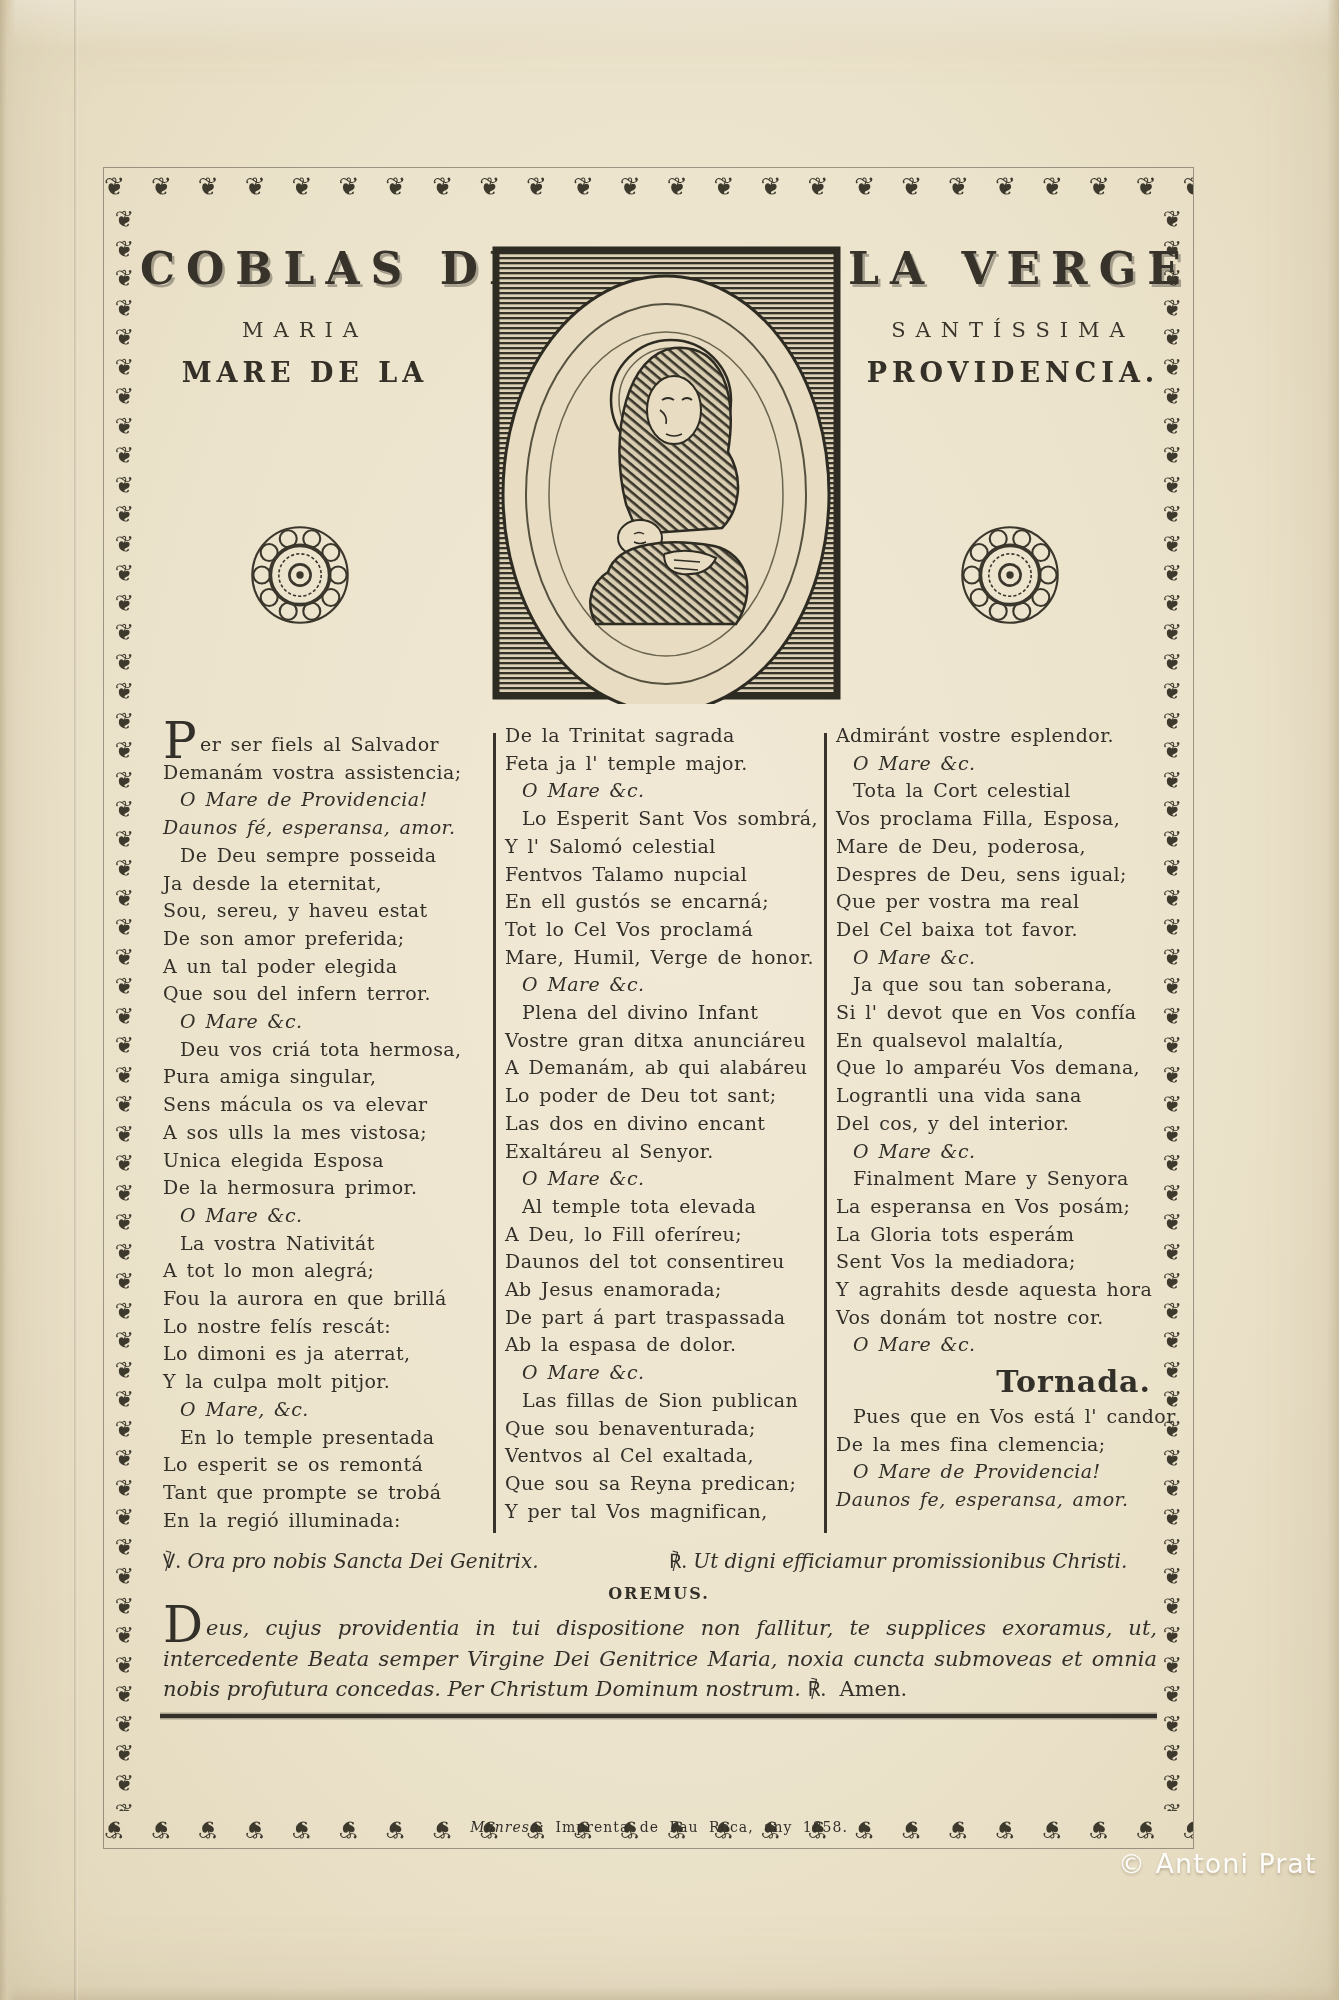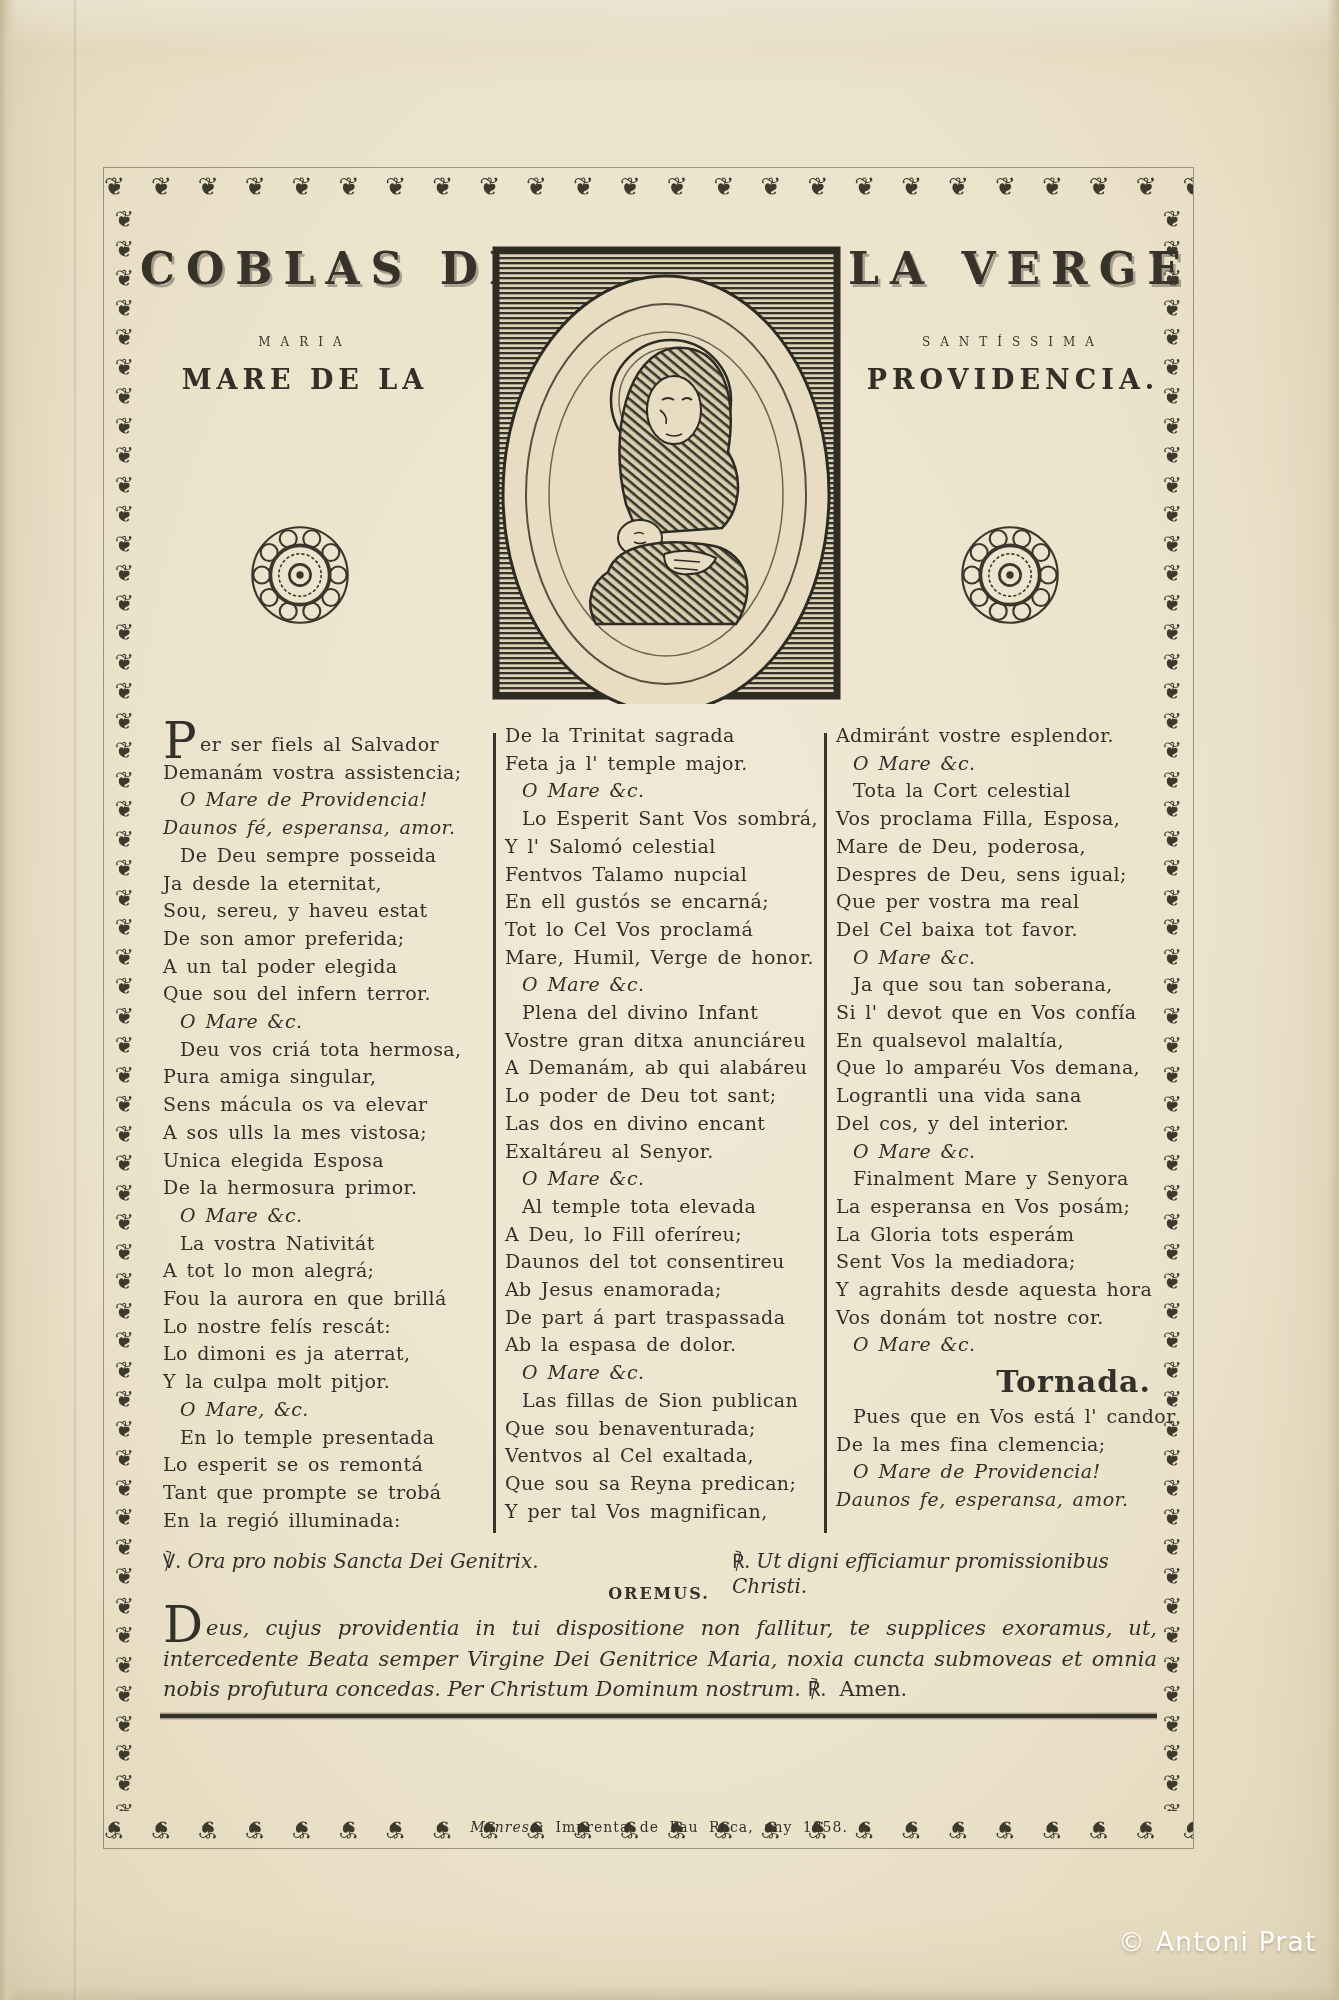--- a/index.html
+++ b/index.html
@@ -25,49 +25,49 @@
   .band.bottom{bottom:0;transform:scaleY(-1);}
   .band.v{top:37px;bottom:37px;width:41px;font-size:23px;line-height:29.5px;text-align:center;white-space:pre-line;}
   .band.left{left:0;}
   .band.right{right:0;}
   
   .tblock{position:absolute;text-align:center;}
   .tblock.l{left:140px;top:243px;width:330px;}
   .tblock.r{left:848px;top:243px;width:330px;}
   .t1{font-weight:bold;font-size:44px;letter-spacing:11px;color:#37332a;
       text-shadow:2.5px 2.5px 0 rgba(55,51,42,.38);white-space:nowrap;}
-  .t2{margin-top:41px;font-size:12px;letter-spacing:10px;color:#3a362c;white-space:nowrap;}
+  .t2{margin-top:24px;font-size:21px;letter-spacing:10px;color:#3a362c;white-space:nowrap;}
   .t3{margin-top:15px;font-weight:bold;font-size:27px;letter-spacing:5px;color:#343027;white-space:nowrap;}
   
   .woodcut{position:absolute;left:488px;top:242px;width:357px;height:462px;}
   .rosette{position:absolute;width:106px;height:106px;}
   .rosette.l{left:247px;top:522px;}
   .rosette.r{left:957px;top:522px;}
   
   .vcol{position:absolute;top:722px;font-size:19px;line-height:27.7px;}
   .vcol.c1{left:163px;width:322px;}
   .vcol.c2{left:505px;width:308px;}
   .vcol.c3{left:836px;width:315px;}
   .vline{white-space:nowrap;letter-spacing:.4px;word-spacing:3px;}
   .it{font-style:italic;}
   .ind{padding-left:17px;}
   .tornada{font-weight:bold;font-size:30px;text-align:right;padding:9px 0 7px 0;letter-spacing:1px;}
   .dropcap{display:inline-block;font-size:50px;line-height:24px;position:relative;top:7px;margin-right:3px;font-style:normal;font-weight:normal;}
   
   .versicle{position:absolute;left:163px;top:1547px;width:992px;font-size:20px;}
   .versicle .vx{position:absolute;left:0;}
-  .versicle .rx{position:absolute;left:569px;}
+  .versicle .rx{position:absolute;left:506px;}
   .mark{font-style:normal;margin-right:6px;}
   .oremus-h{position:absolute;left:163px;top:1584px;width:992px;text-align:center;
     font-weight:bold;font-size:16px;letter-spacing:2px;}
   .prayer{position:absolute;left:163px;top:1606px;width:994px;font-size:21px;line-height:30.5px;text-align:justify;}
   .rule2{position:absolute;left:160px;top:1714px;width:997px;height:4px;background:#33302a;
     box-shadow:0 -1.5px 0 rgba(51,48,42,.35),0 1.5px 0 rgba(51,48,42,.35);}
   .imprint{position:absolute;left:163px;top:1819px;width:992px;text-align:center;font-size:14px;letter-spacing:1px;word-spacing:5px;}
-  .watermark{position:absolute;left:1118px;top:1926px;font-family:"DejaVu Sans","Liberation Sans",sans-serif;
+  .watermark{position:absolute;left:1118px;top:1848px;font-family:"DejaVu Sans","Liberation Sans",sans-serif;
     font-size:27px;color:#ffffff;opacity:.92;text-shadow:0 2px 3px rgba(90,75,45,.35);letter-spacing:1px;}
 </style>
 </head>
 <body>
 
 <div class="sheet">
   <div class="crease"></div>
 
   <div class="frame">
     <div class="band h top">❦ ❦ ❦ ❦ ❦ ❦ ❦ ❦ ❦ ❦ ❦ ❦ ❦ ❦ ❦ ❦ ❦ ❦ ❦ ❦ ❦ ❦ ❦ ❦ ❦ ❦ ❦ ❦ ❦ ❦ ❦ ❦ ❦ ❦ ❦ ❦ ❦ ❦ ❦ ❦</div>

